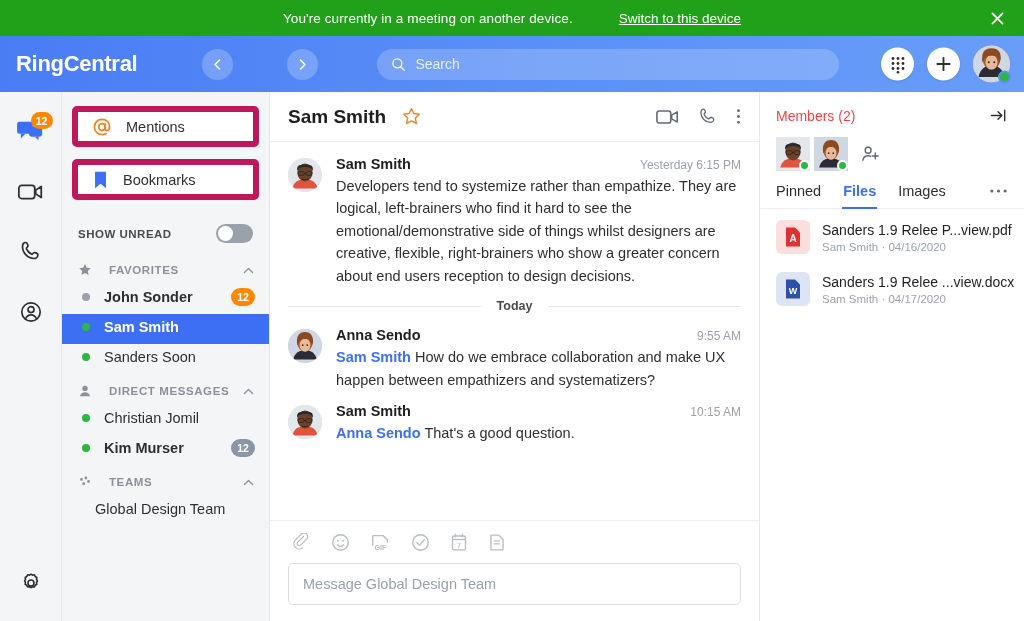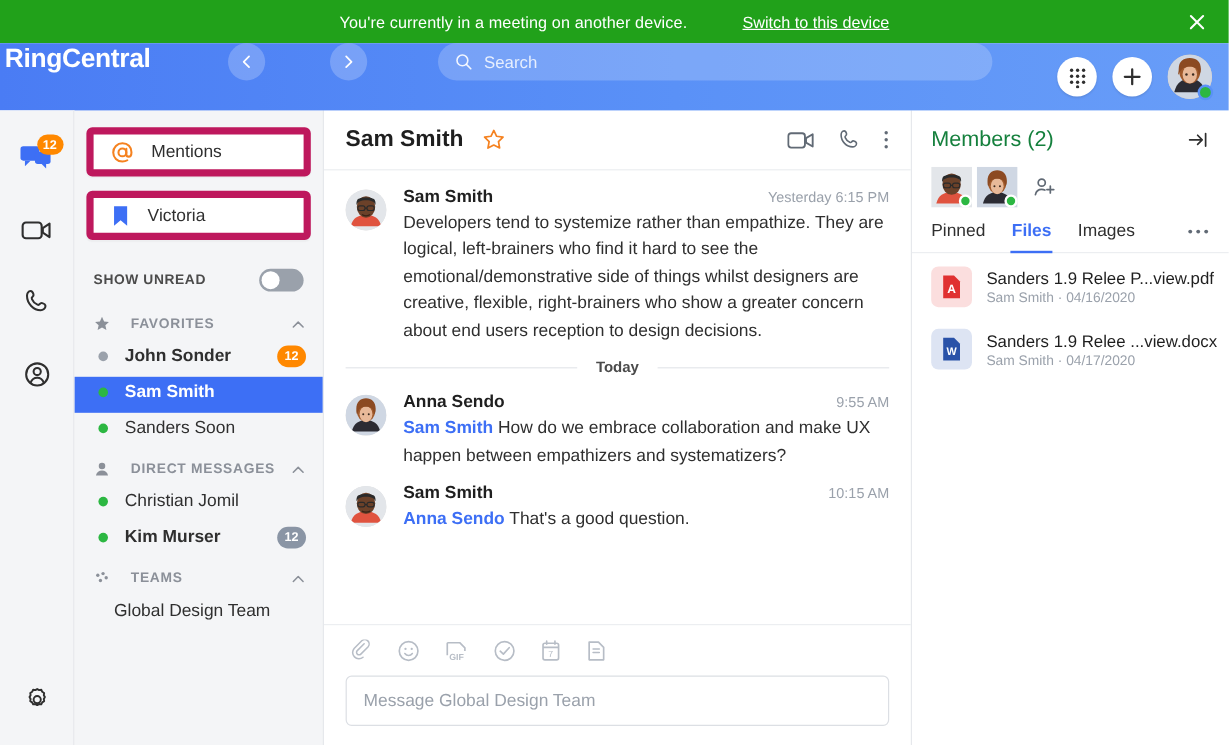--- a/index.html
+++ b/index.html
@@ -25,21 +25,21 @@
   .banner-close {
     position: absolute; right: 16px; top: 50%; transform: translateY(-50%);
     width: 22px; height: 22px; cursor: pointer;
     display: flex; align-items: center; justify-content: center;
   }
 
   
   .header {
     height: 56px; flex: 0 0 56px;
     background: linear-gradient(90deg, #4a7cf4 0%, #5a91f7 55%, #689df8 100%);
-    display: flex; padding: 0 4px; position: relative; gap: 45px;
+    display: flex; align-items: center; padding: 0 16px; position: relative; gap: 45px;
   }
   .brand {
     color: #fff; font-size: 22px; font-weight: bold; letter-spacing: -.3px;
     margin-right: 20px; white-space: nowrap;
   }
   .nav-btn {
     width: 31px; height: 31px; border-radius: 50%;
     background: rgba(255,255,255,.22);
     display: flex; align-items: center; justify-content: center;
     margin-right: 9px; cursor: pointer;
@@ -177,21 +177,21 @@
   .tool { cursor: pointer; display: flex; align-items: center; justify-content: center; }
   .composer-input {
     height: 42px; border: 1px solid #dcdfe4; border-radius: 5px;
     display: flex; align-items: center; padding: 0 14px; cursor: text;
   }
   .composer-ph { font-size: 14.5px; color: #9aa1ab; }
 
   
   .members { width: 264px; flex: 0 0 264px; background: #fff; display: flex; flex-direction: column; }
   .members-head { display: flex; align-items: center; padding: 14px 16px 0 16px; }
-  .members-title { font-size: 18px; color: #15803d; cursor: pointer; }
+  .members-title { font-size: 14px; color: #ef4444; cursor: pointer; }
   .collapse-btn { margin-left: auto; cursor: pointer; display: flex; }
   .members-avatars { display: flex; align-items: center; padding: 12px 16px 0 16px; }
   .m-avatar-wrap { position: relative; width: 34px; height: 34px; margin-right: 4px; }
   .m-avatar { width: 34px; height: 34px; border-radius: 50%; overflow: hidden; background: #ddd; }
   .m-presence {
     position: absolute; right: 0; bottom: 0; width: 11px; height: 11px;
     border-radius: 50%; background: #2cb742; border: 2px solid #fff;
   }
   .add-member { margin-left: 8px; cursor: pointer; display: flex; }
   .tabs {
@@ -339,21 +339,21 @@
         <svg width="20" height="20" viewBox="0 0 22 22">
           <circle cx="11" cy="11" r="3.6" fill="none" stroke="#f58220" stroke-width="1.9"></circle>
           <path d="M14.6 7.6v5c0 1.6 1 2.3 2.1 2.3 1.5 0 2.6-1.6 2.6-4.1C19.3 5.9 16 2.6 11 2.6 6.3 2.6 2.6 6.3 2.6 11S6.3 19.4 11 19.4c1.8 0 3.3-.4 4.5-1.2" fill="none" stroke="#f58220" stroke-width="1.9" stroke-linecap="round"></path>
         </svg>
         <span class="quick-label">Mentions</span>
       </div>
       <div class="quick-btn">
         <svg width="17" height="20" viewBox="0 0 18 22">
           <path d="M3 2h12v18l-6-5-6 5z" fill="#3d6ff5"></path>
         </svg>
-        <span class="quick-label">Victoria</span>
+        <span class="quick-label">Bookmarks</span>
       </div>
 
       <div class="unread-row">
         <span class="unread-label">SHOW UNREAD</span>
         <span class="toggle">
             <span class="toggle-knob"></span>
           </span>
       </div>
 
       <div class="group-head">

